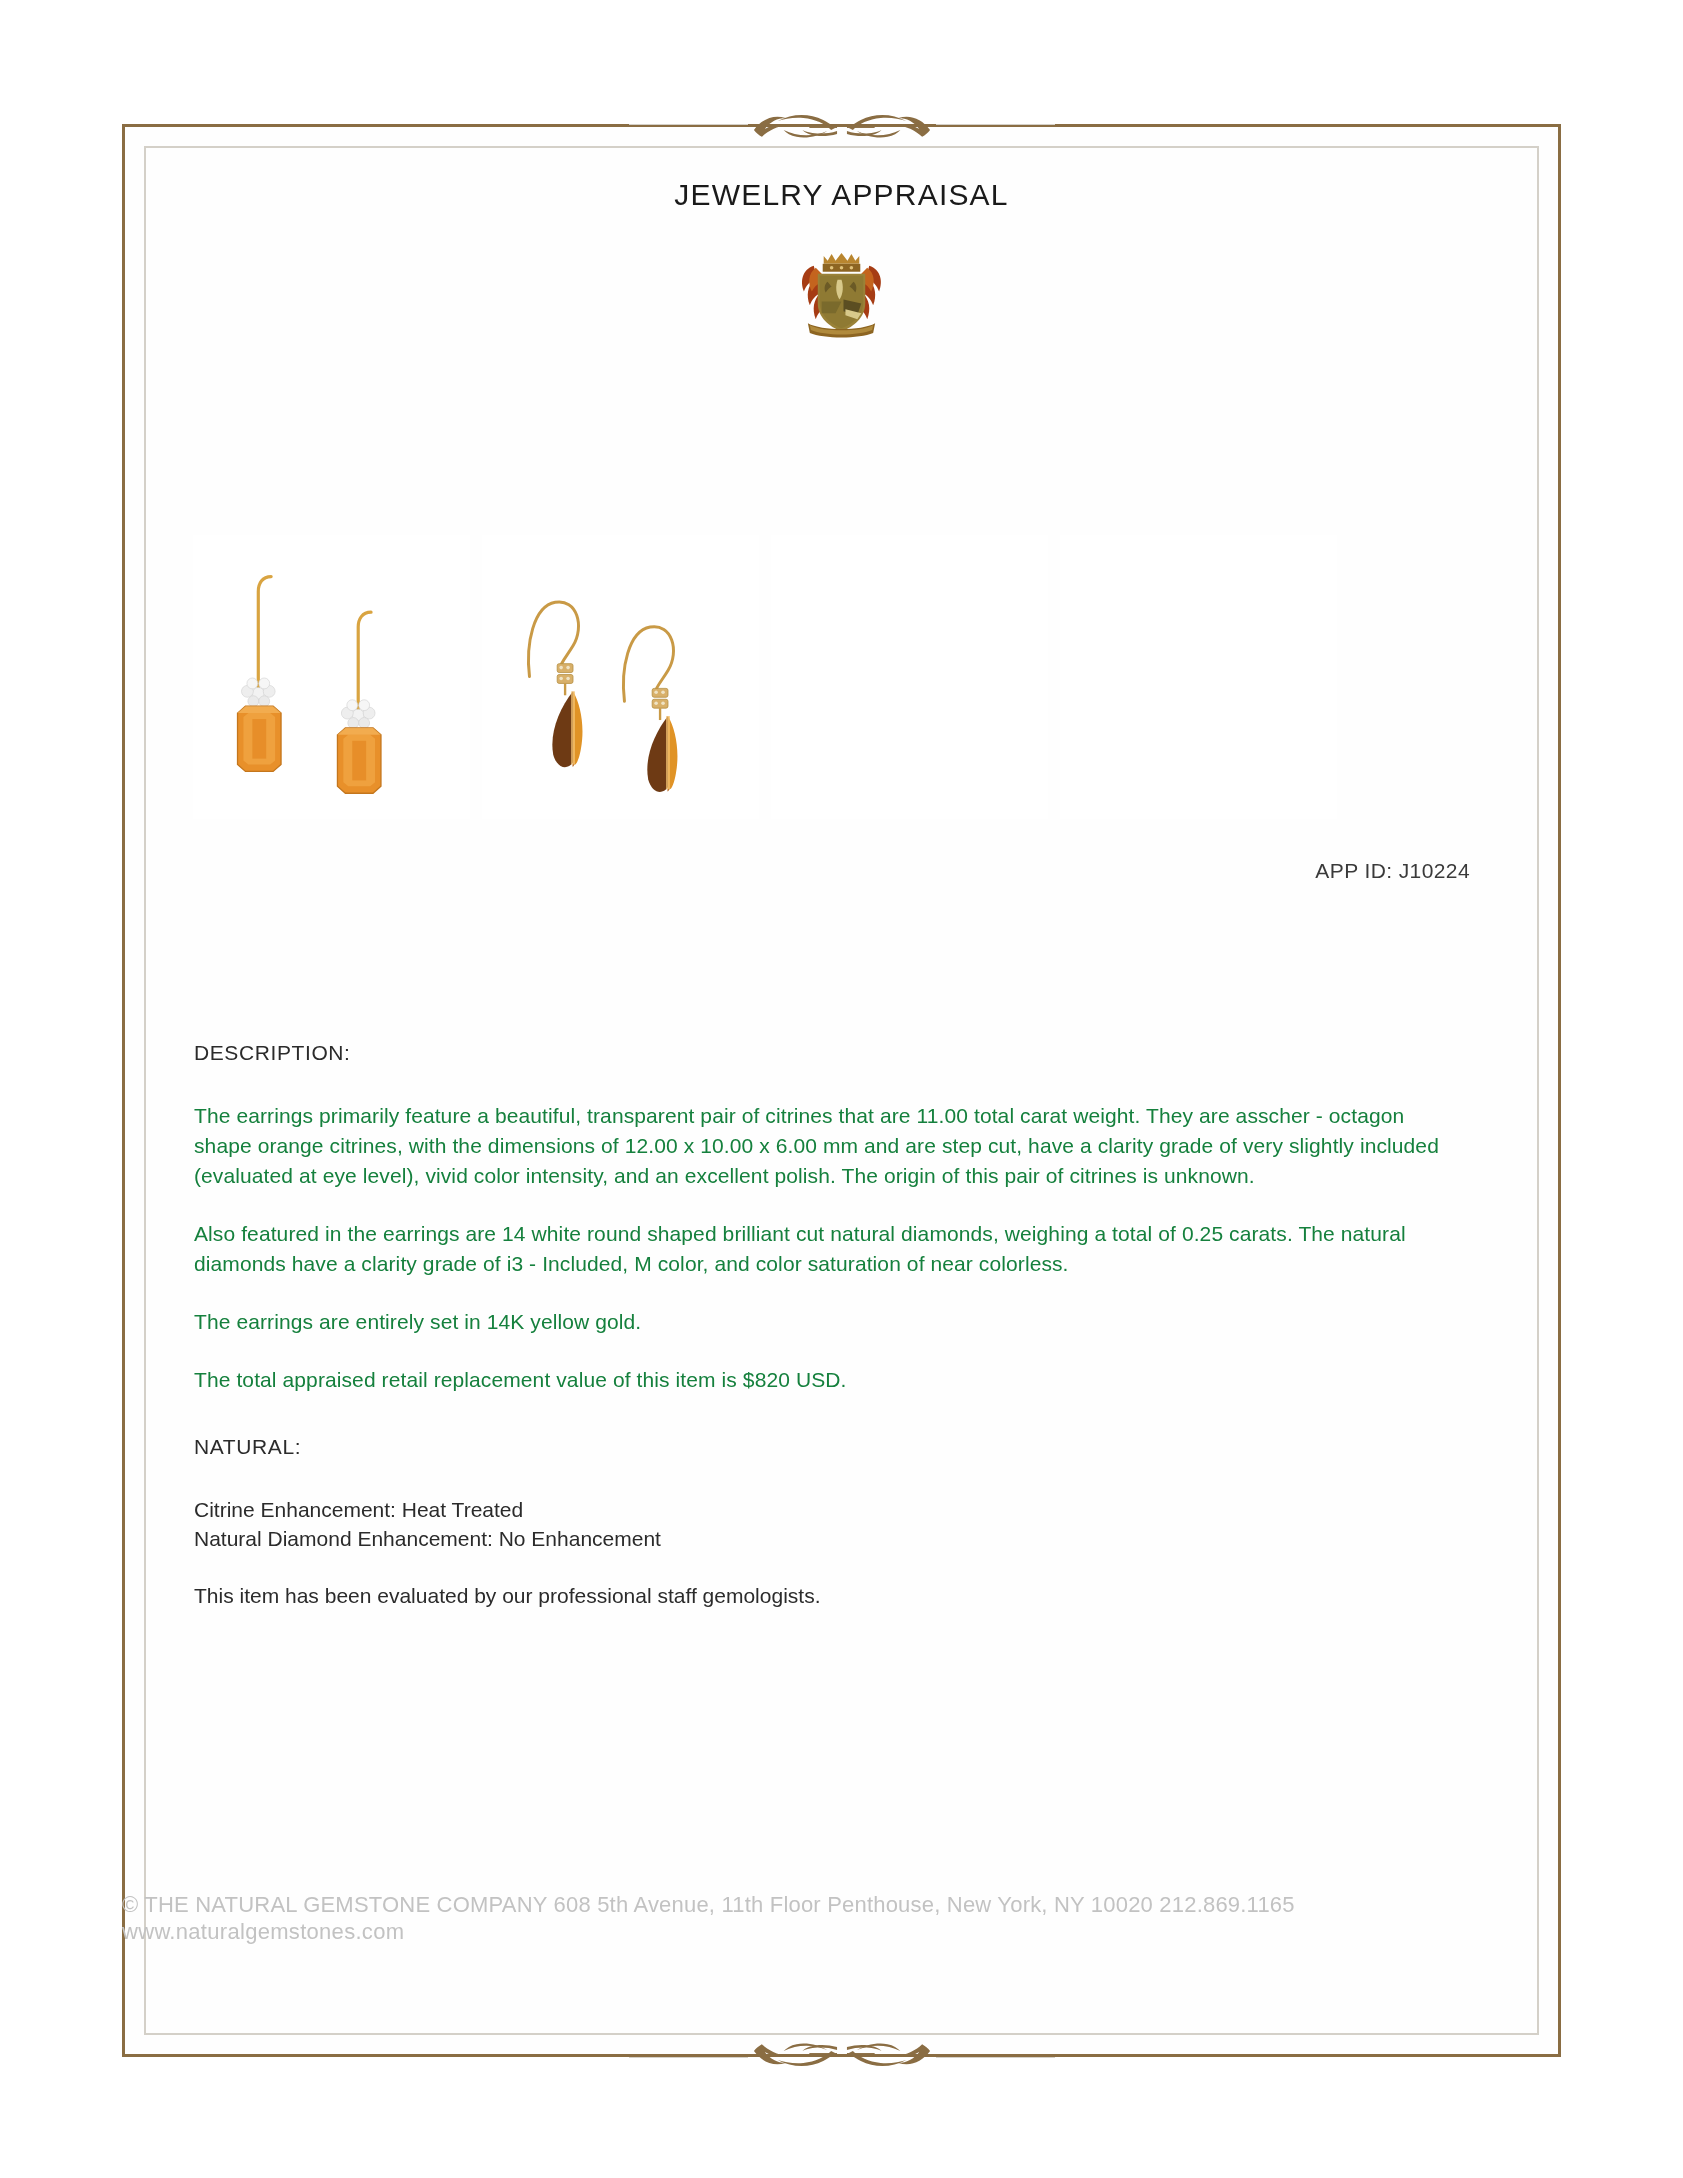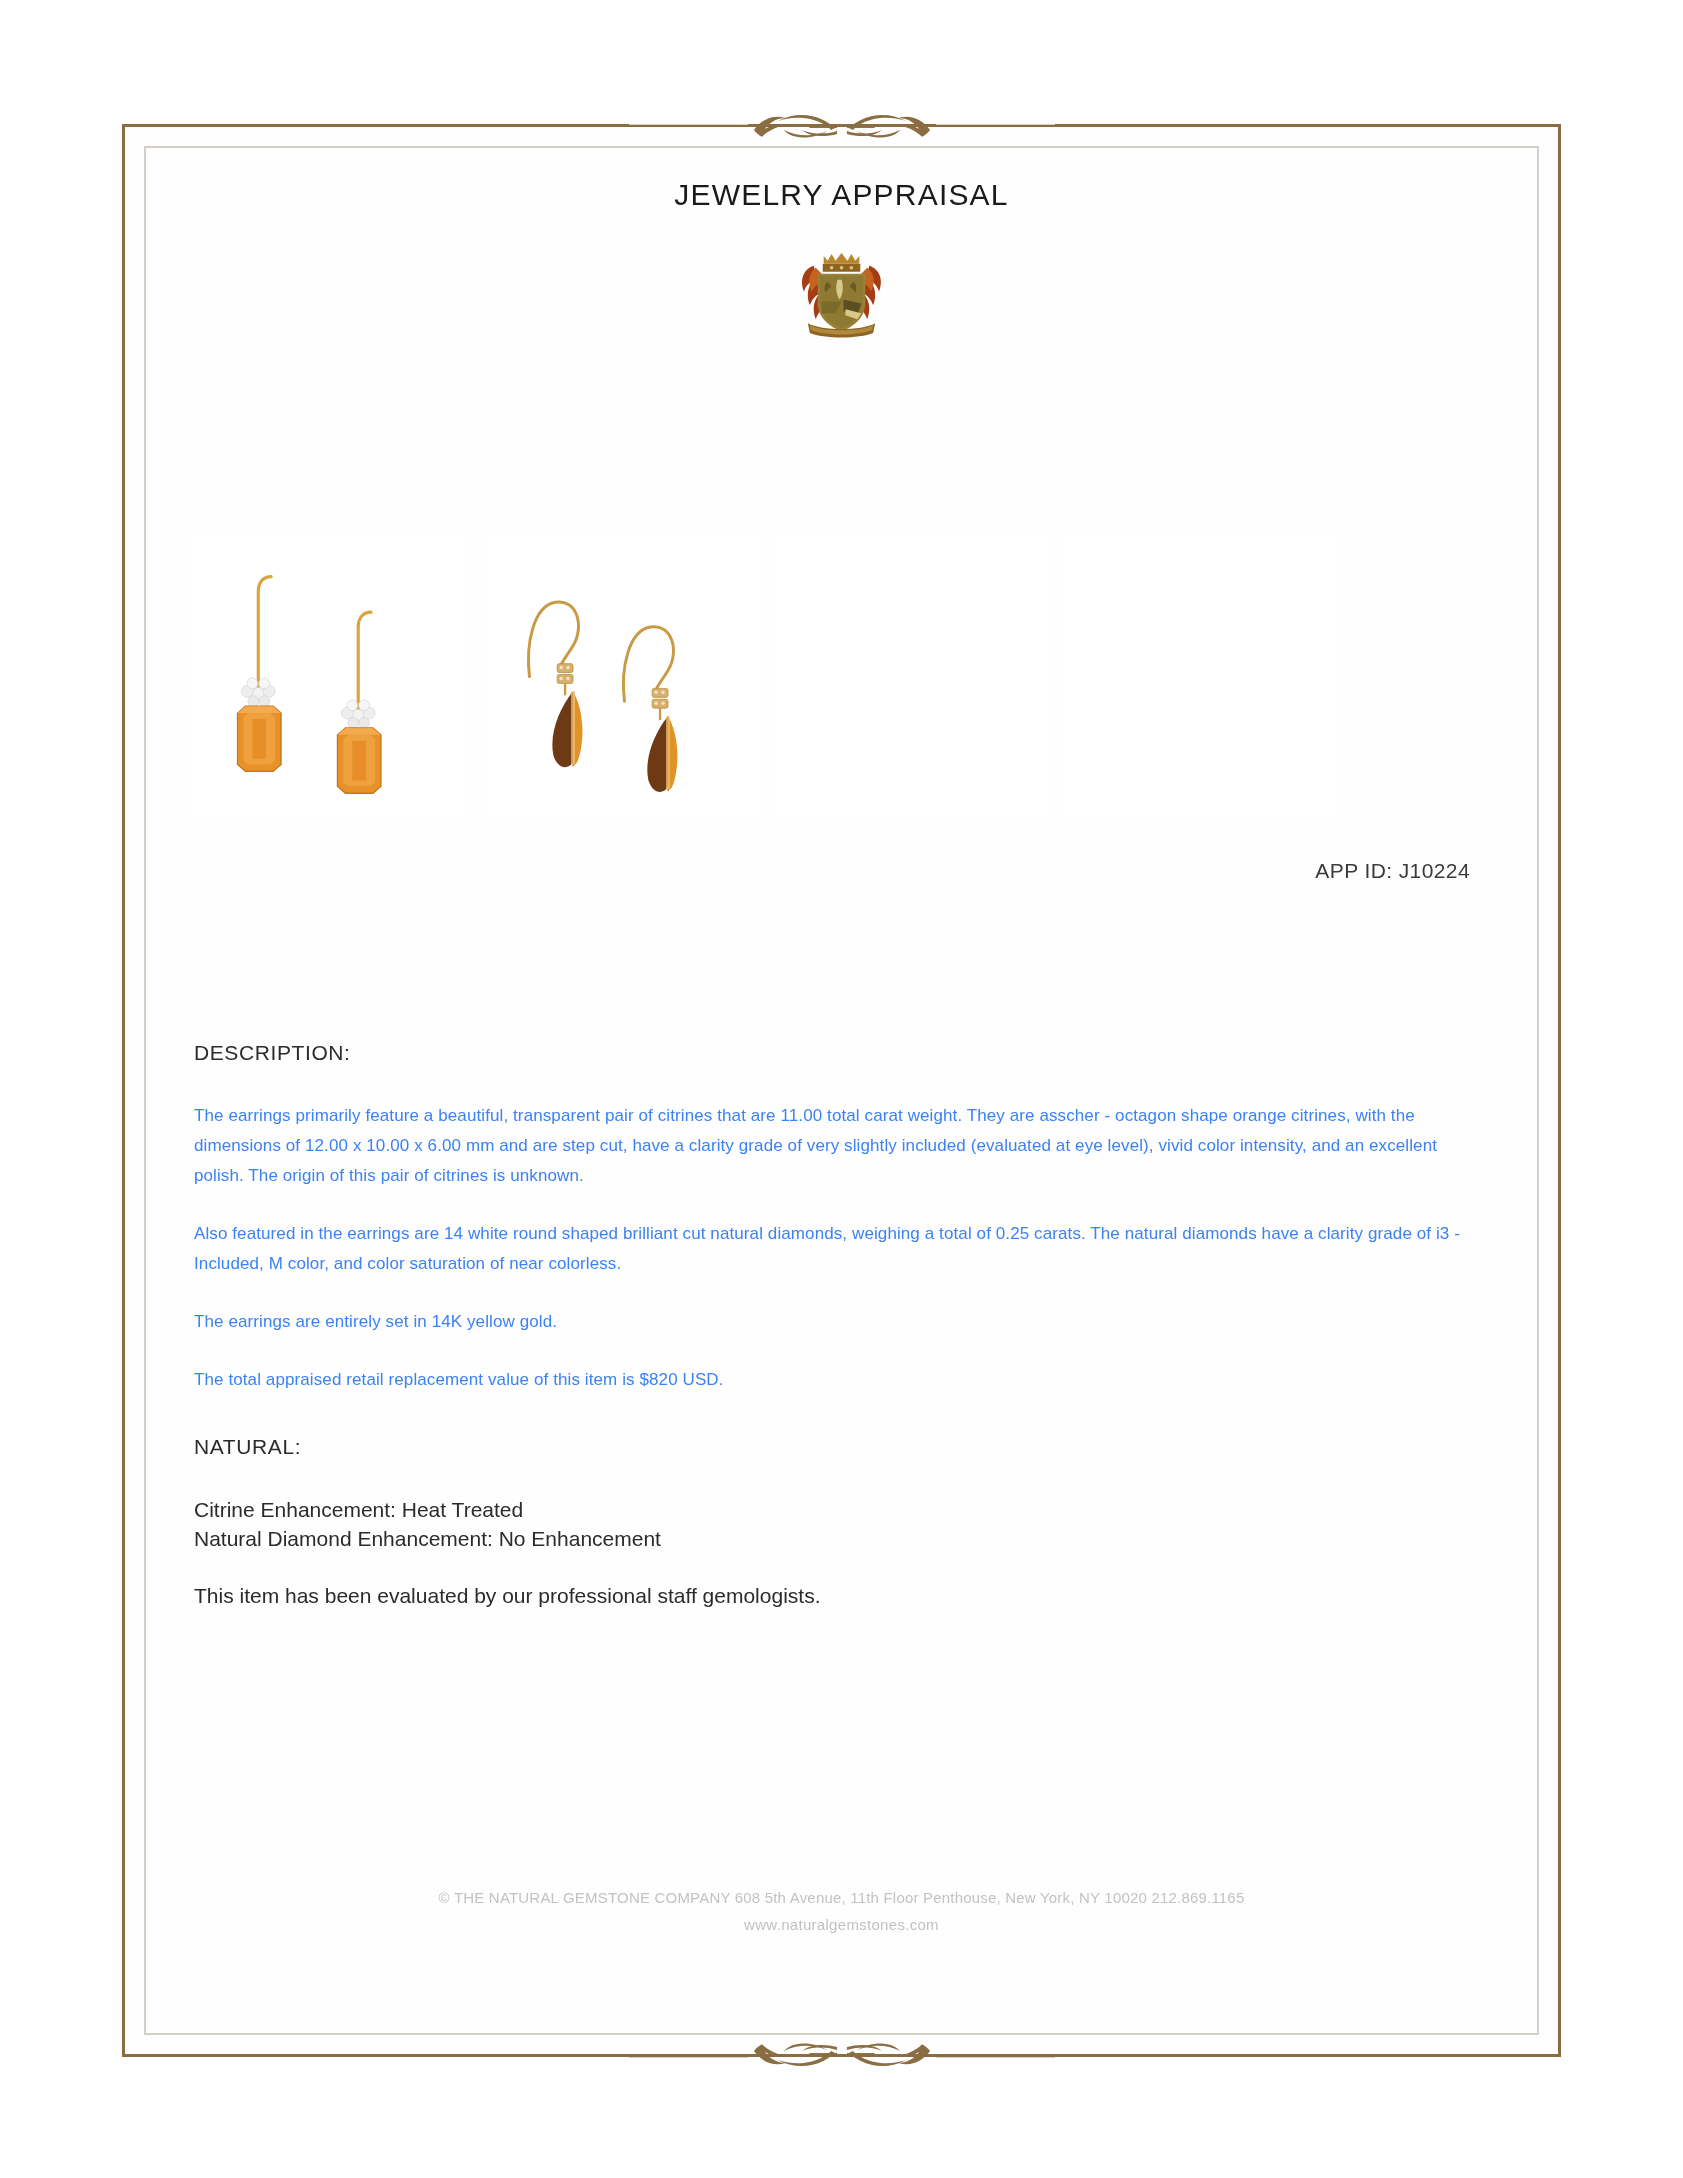--- a/index.html
+++ b/index.html
@@ -135,44 +135,43 @@
     width: 1287px;
     color: #2b2b2b;
   }
   .section-label {
     font-size: 21px;
     letter-spacing: 0.6px;
     color: #2b2b2b;
     margin-bottom: 36px;
   }
   .para {
-    font-size: 17px;
+    font-size: 21px;
     line-height: 30px;
     letter-spacing: 0.1px;
     margin: 0 16px 28px 0;
-    color: #3b82f6;
+    color: #15803d;
   }
   .comments-block { margin-top: 40px; }
   .comment-line {
     font-size: 21px;
     line-height: 29px;
     color: #2b2b2b;
     margin: 0;
   }
   .spacer-28 { height: 28px; }
 
   
   .footer {
     position: absolute;
     left: 0;
-    bottom: 119px;
+    bottom: 112px;
     width: 100%;
-    text-align: center;
     color: #c2c2c2;
-    font-size: 15px;
+    font-size: 22px;
     line-height: 27px;
     letter-spacing: 0.2px;
   }
   .footer-line2 { letter-spacing: 0.3px; }
 </style>
 </head>
 <body>
 
 <div class="page">
 

